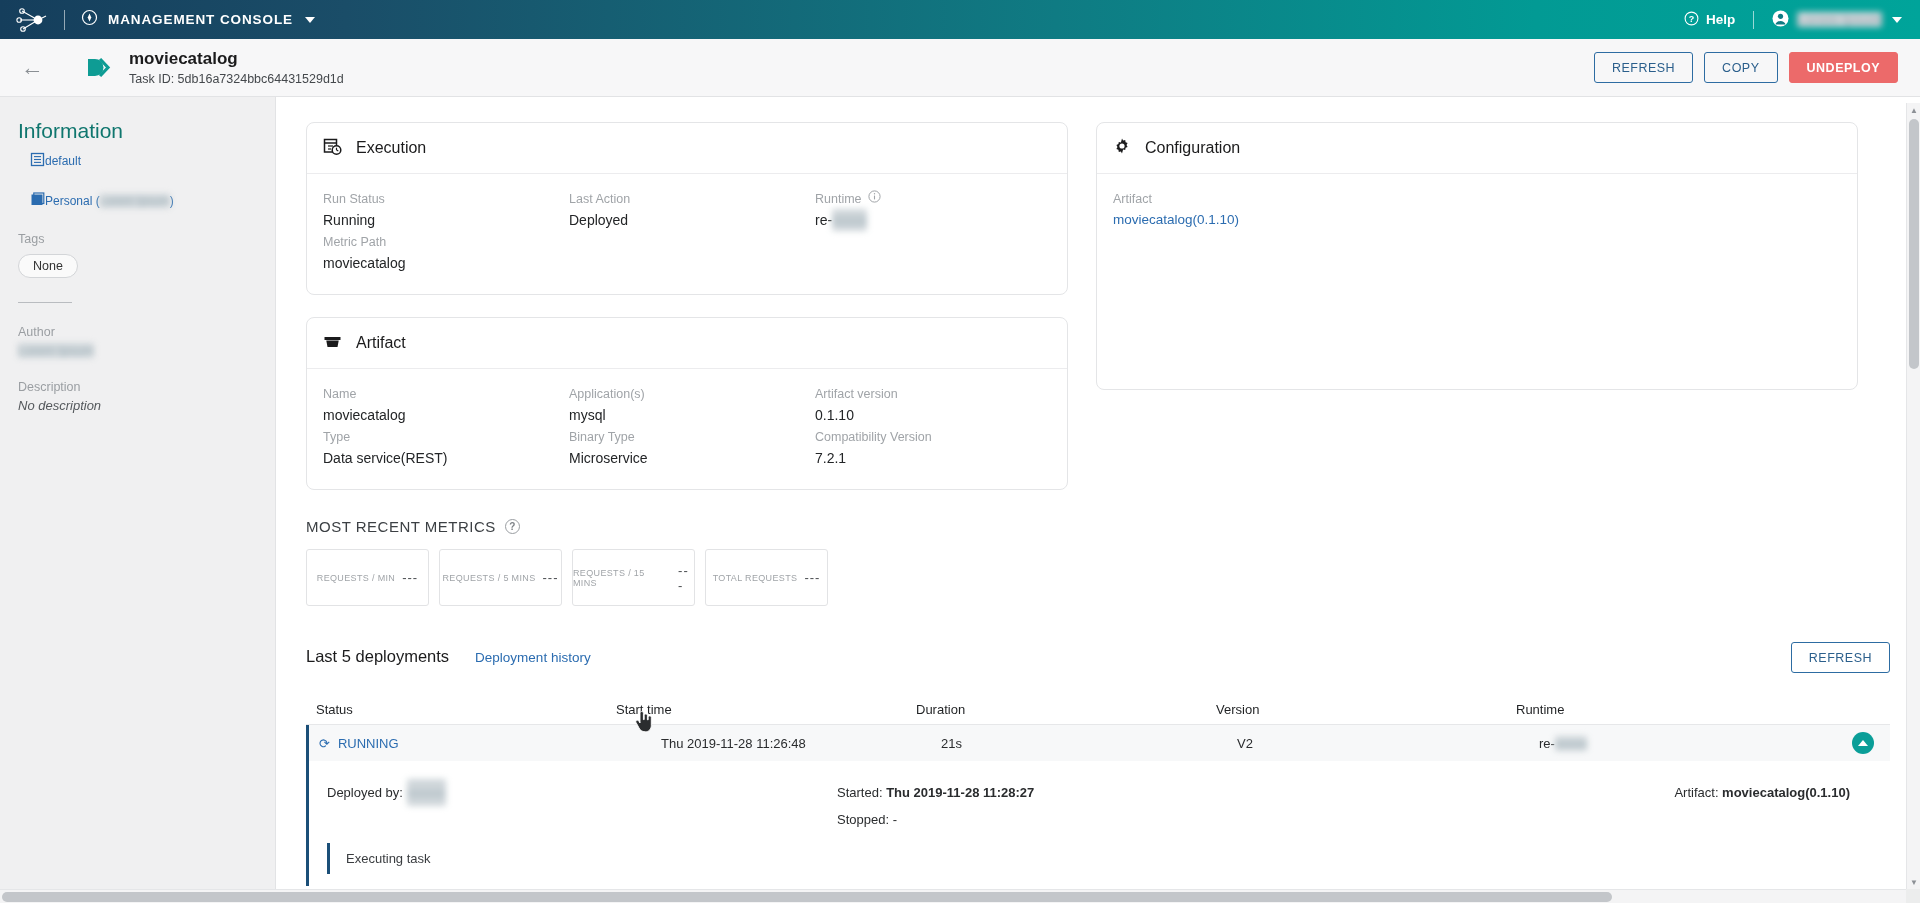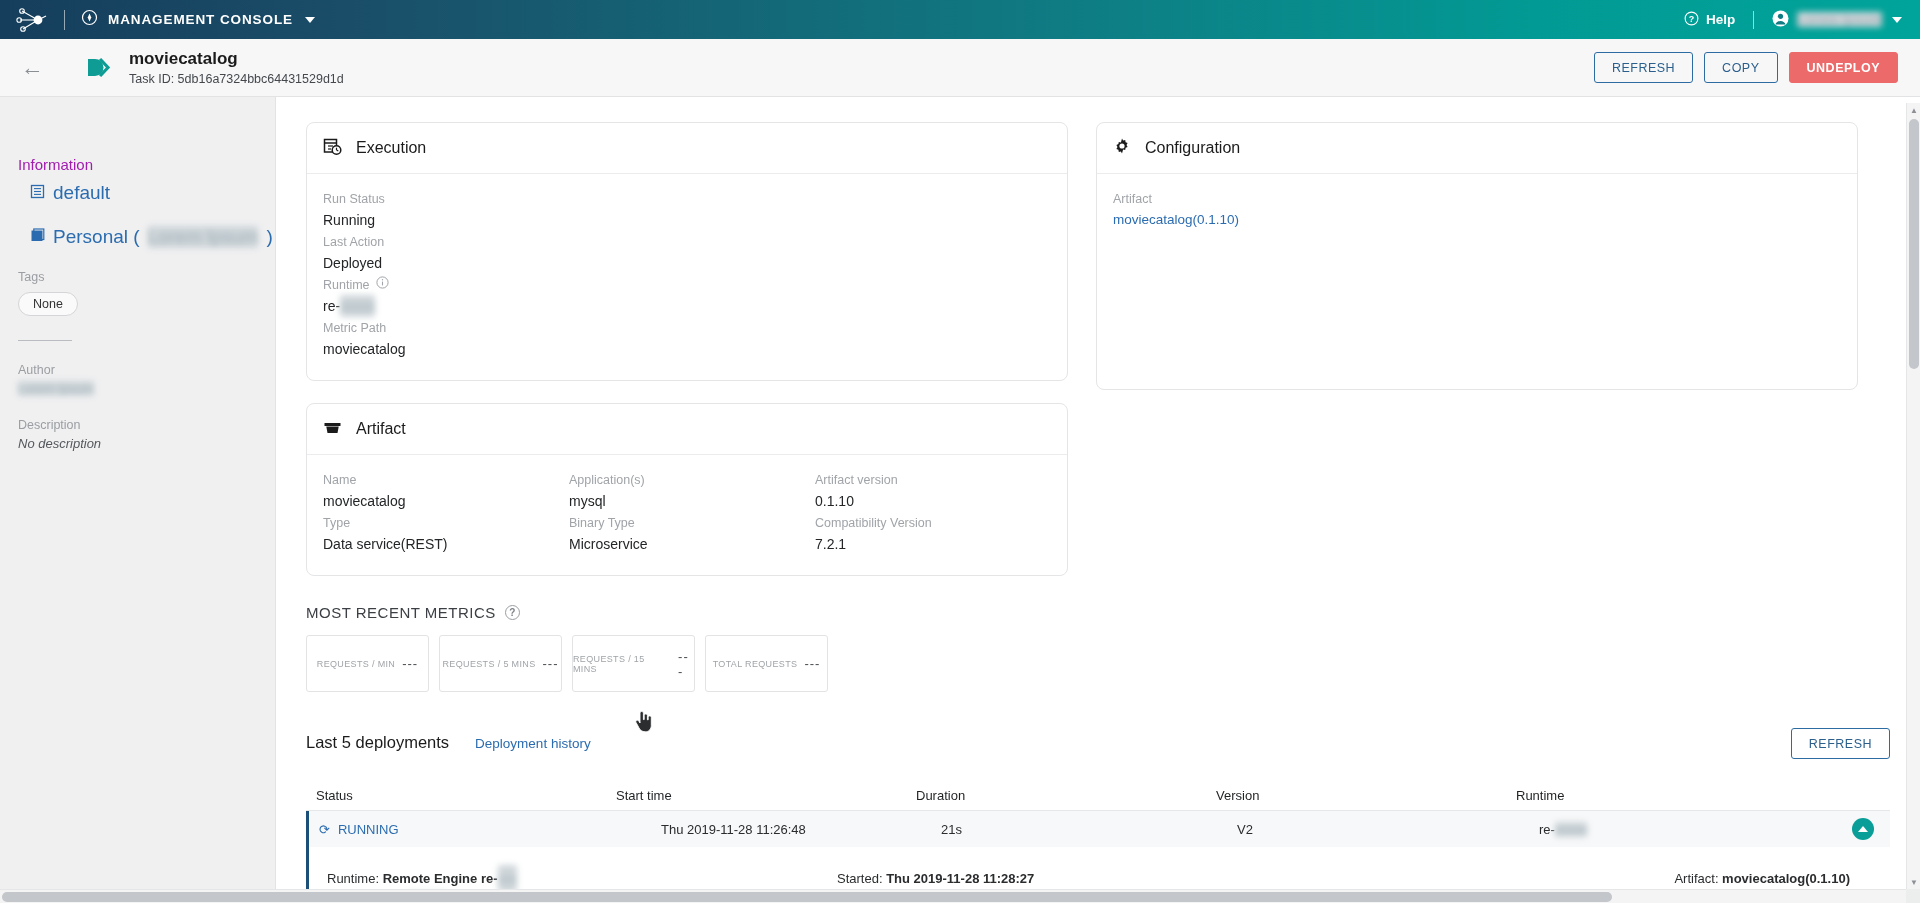--- a/index.html
+++ b/index.html
@@ -74,24 +74,24 @@
   .btn.danger { background: #ec6a6a; border-color: #ec6a6a; color: #fff; font-weight: bold; }
 
   
   .body-wrap { display: flex; height: calc(903px - 45px - 58px); }
 
   
   .sidebar {
     width: 276px; flex: 0 0 276px; background: #f0f0f1;
     border-right: 1px solid #e2e3e5; padding: 22px 0 0 18px;
   }
-  .side-h { font-size: 15px; color: #a21caf; margin-bottom: 9px; margin-top: 37px; }
+  .side-h { font-size: 21px; color: #0f766e; margin-bottom: 9px; }
   .side-link {
-    display: flex; align-items: center; gap: 8px;
-    color: #2b6cb0; font-size: 19px; cursor: pointer; margin-bottom: 6px; padding-left: 12px;
+    display: flex; align-items: center; 
+    color: #2b6cb0; font-size: 12px; cursor: pointer; margin-bottom: 6px; padding-left: 12px;
   }
   .side-link.second { margin-top: 22px; }
   .side-lbl { font-size: 12.5px; color: #9a9ea2; margin-top: 22px; }
   .chip {
     display: inline-flex; align-items: center; justify-content: center;
     height: 24px; padding: 0 14px; margin-top: 8px;
     border: 1px solid #d3d5d8; border-radius: 13px;
     background: #fafafa; font-size: 12.5px; color: #333;
   }
   .side-rule { width: 54px; height: 1px; background: #b9bcc0; margin: 24px 0 0 0; }
@@ -108,21 +108,21 @@
   .col-right { width: 762px; flex: 0 0 762px; }
 
   .card { border: 1px solid #e4e5e7; background: #fff; border-radius: 8px; }
   .card + .card { margin-top: 22px; }
   .card-head {
     height: 51px; display: flex; align-items: center; gap: 14px;
     padding: 0 16px; border-bottom: 1px solid #ececee;
   }
   .card-title { font-size: 16px; color: #1b1b1c; }
   .card-body { padding: 16px 16px 18px 16px; }
-  .grid2 { display: grid; grid-template-columns: 1fr; column-gap: 10px; }
+  .grid2 { display: grid; grid-template-columns: 1fr 1fr 1fr; column-gap: 10px; }
   .grid3 { display: grid; grid-template-columns: 1fr 1fr 1fr; column-gap: 10px; }
   .flabel { font-size: 12.5px; color: #a0a4a8; line-height: 19px; display:flex; align-items:center; gap:6px; }
   .fvalue { font-size: 14px; color: #232527; line-height: 22px; margin-bottom: 2px; }
   .cfg-artifact-link { font-size: 13.5px; color: #2b6cb0; cursor: pointer; line-height: 22px; }
   .connections-row {
     display: flex; align-items: center; gap: 12px;
     margin: 18px 0 0 18px; cursor: pointer;
   }
   .conn-caret {
     width:0; height:0; border-left:5px solid transparent; border-right:5px solid transparent;
@@ -488,21 +488,20 @@
       <div class="td c4" style="padding-left:18px">V2</div>
       <div class="td c5" style="padding-left:20px"><span>re-</span><span class="blur-name">xxxxx</span></div>
       <div class="chev-circle">
           <span class="chev-up"></span>
         </div>
     </div>
 
     <div class="dep-detail">
       <div class="detail-grid">
         <div class="dcol1">
-          <div class="dline"><span class="dlabel">Runtime: </span><b>Remote Engine re-</b><span class="blur-name">xxx</span></div>
           <div class="dline"><span class="dlabel">Deployed by: </span><span class="blur-name">xxxxxx</span></div>
         </div>
         <div class="dcol2">
           <div class="dline"><span class="dlabel">Started: </span><b>Thu 2019-11-28 11:28:27</b></div>
           <div class="dline"><span class="dlabel">Stopped: </span><span>-</span></div>
         </div>
         <div class="dcol3">
           <div class="dline" style="text-align:right;padding-right:40px"><span class="dlabel">Artifact: </span><b>moviecatalog(0.1.10)</b></div>
         </div>
       </div>

